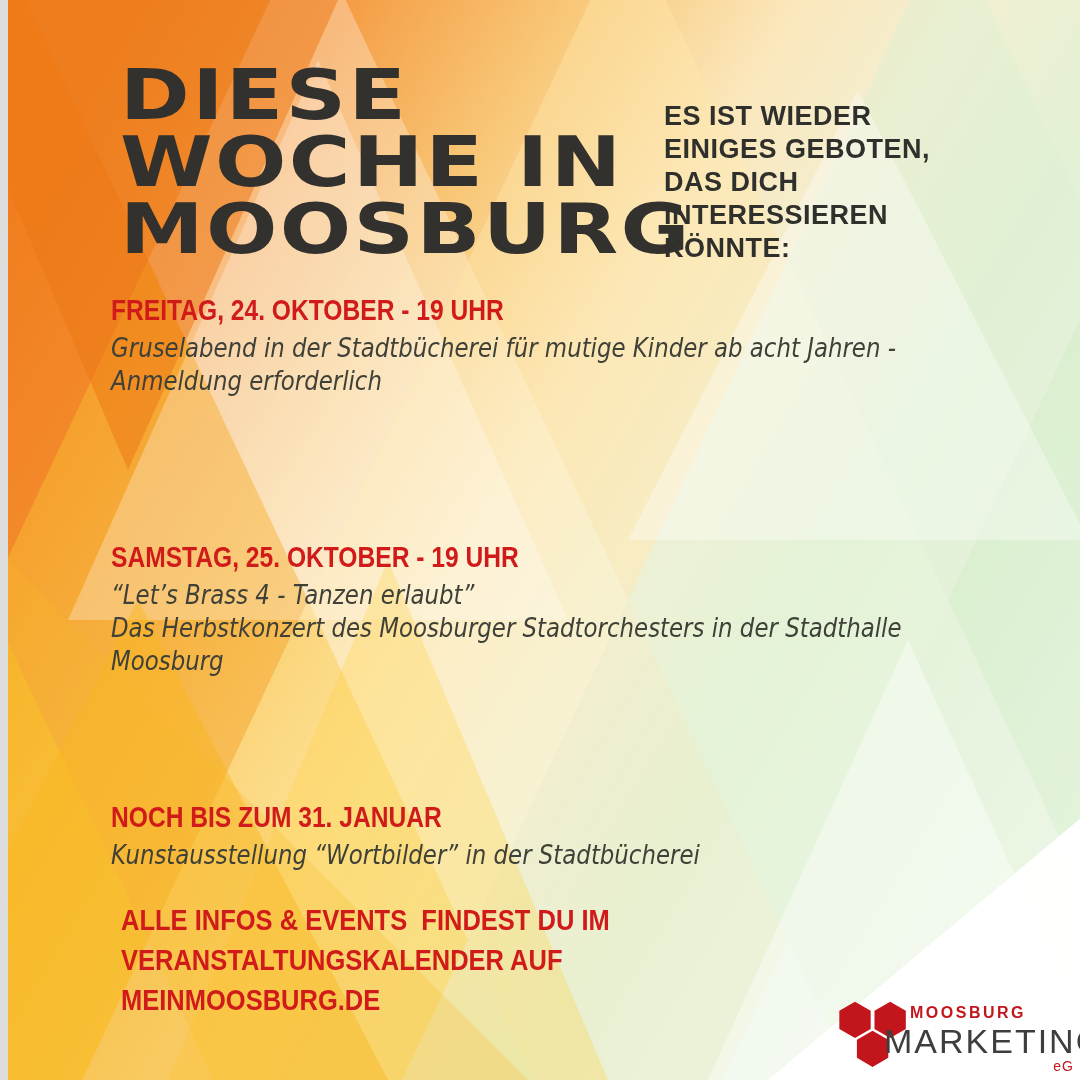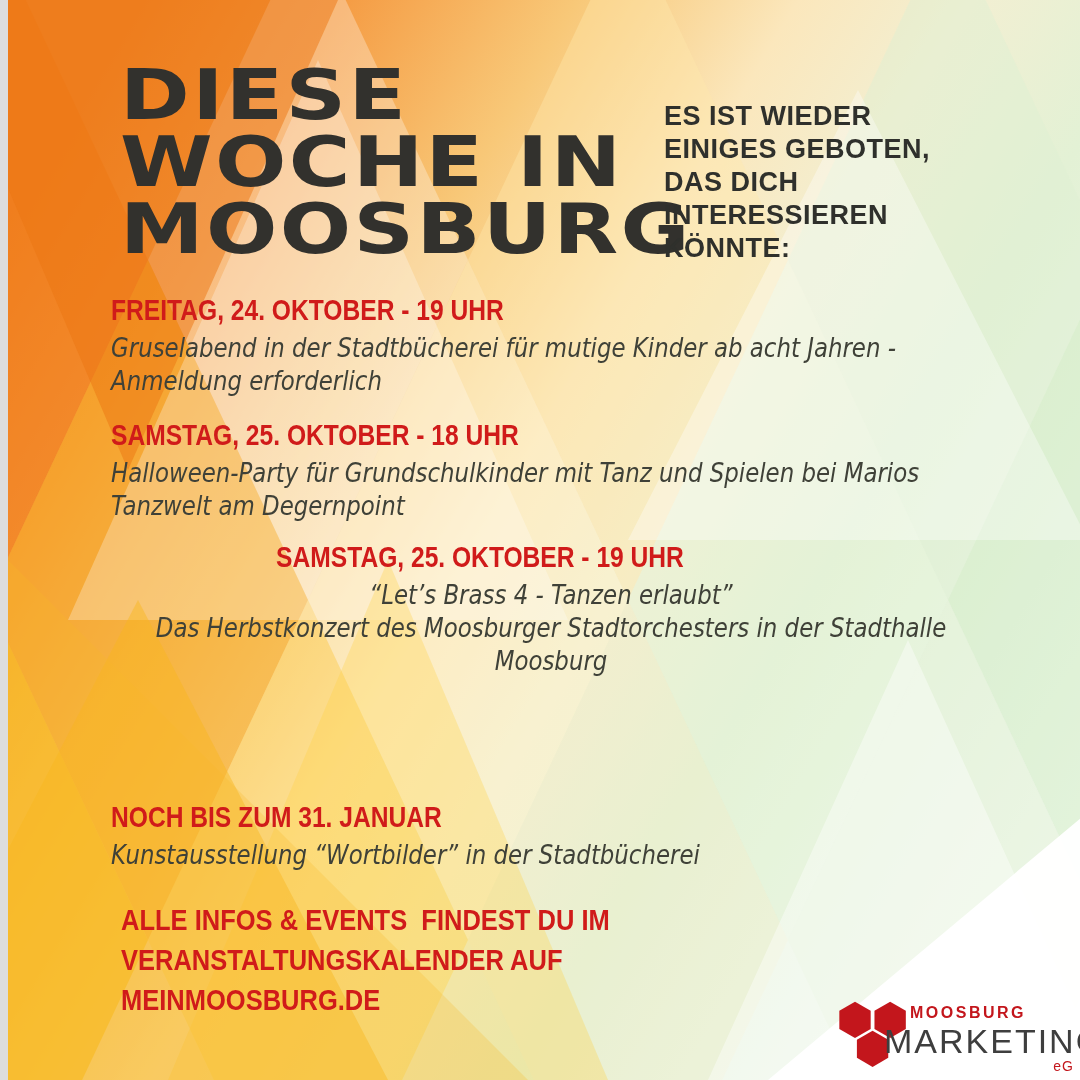--- a/index.html
+++ b/index.html
@@ -30,21 +30,21 @@
     color:#D01B1A; font-weight:bold; font-size:30px; line-height:34px;
     transform:scaleX(0.82); transform-origin:left top;
     margin:0 0 5px 0; white-space:nowrap;
   }
   .event-desc {
     font-family:"DejaVu Sans", sans-serif;
     font-style:italic; font-size:26px; line-height:33px; color:#3F4138;
     transform:scaleX(0.88); transform-origin:left top;
     white-space:pre-wrap; width:1000px;
   }
-  .e1 { top:293px; } .e2 { top:418px; } .e3 { top:540px;text-align:center; }
+  .e1 { top:293px; } .e2 { top:418px; } .e3 { top:540px; }
   .e4 { top:696px; } .e5 { top:800px; }
   .footer-note {
     position:absolute; left:113px; top:900px;
     color:#D01B1A; font-weight:bold; font-size:30px; line-height:40px;
     white-space:pre-wrap;
     transform:scaleX(0.85); transform-origin:left top;
   }
   .logo { position:absolute; right:10px; bottom:4px; width:242px; height:80px; }
   .logo-hexes { position:absolute; left:0; top:2px; }
   .logo-moosburg {
@@ -113,25 +113,20 @@
 DAS DICH
 INTERESSIEREN
 KÖNNTE:</div>
 
   <div class="events">
     <div class="event e1">
       <div class="event-header">FREITAG, 24. OKTOBER - 19 UHR</div>
       <div class="event-desc">Gruselabend in der Stadtbücherei für mutige Kinder ab acht Jahren -
 Anmeldung erforderlich</div>
     </div>
-    <div class="event e2">
-      <div class="event-header">SAMSTAG, 25. OKTOBER - 18 UHR</div>
-      <div class="event-desc">Halloween-Party für Grundschulkinder mit Tanz und Spielen bei Marios
-Tanzwelt am Degernpoint</div>
-    </div>
     <div class="event e3">
       <div class="event-header">SAMSTAG, 25. OKTOBER - 19 UHR</div>
       <div class="event-desc">“Let’s Brass 4 - Tanzen erlaubt”
 Das Herbstkonzert des Moosburger Stadtorchesters in der Stadthalle
 Moosburg</div>
     </div>
     <div class="event e5">
       <div class="event-header">NOCH BIS ZUM 31. JANUAR</div>
       <div class="event-desc">Kunstausstellung “Wortbilder” in der Stadtbücherei</div>
     </div>

